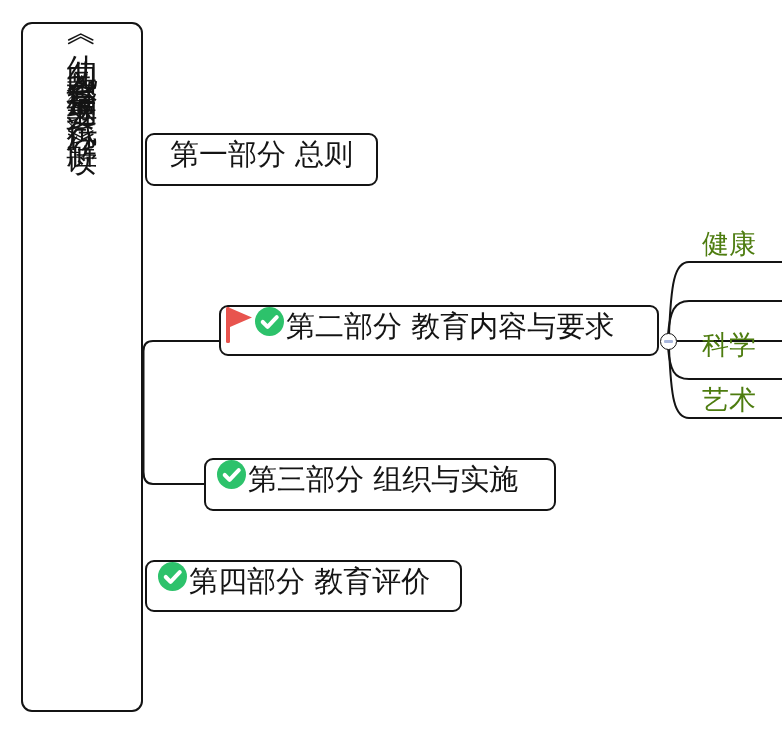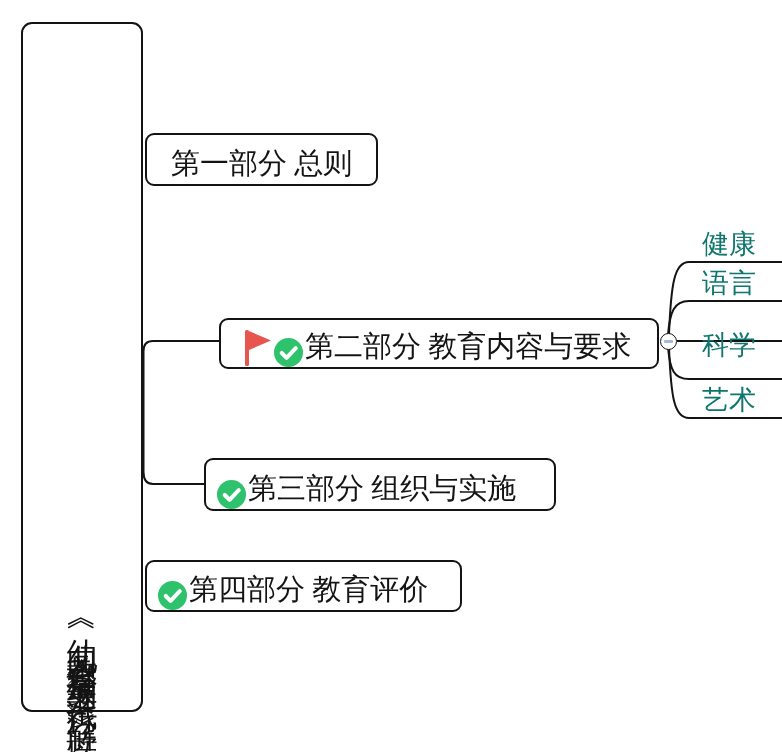--- a/index.html
+++ b/index.html
@@ -12,40 +12,40 @@
     position: absolute; left: 0; top: 0; width: 782px; height: 752px;
     background: #ffffff;
   }
   svg.overlay {
     position: absolute; left: 0; top: 0; width: 782px; height: 752px;
     pointer-events: none;
   }
   .node {
     position: absolute; background: #ffffff;
     border: 2px solid #141414; border-radius: 9px;
-    display: flex; align-items: flex-end; color: #141414; font-family: Liberation Serif, serif;
+    display: flex; align-items: flex-start; color: #141414;
   }
   .root-node {
     left: 21px; top: 22px; width: 122px; height: 690px;
     justify-content: center; border-radius: 11px;
   }
   .root-node .vtext {
     writing-mode: vertical-rl; text-orientation: mixed;
     font-size: 31px; letter-spacing: 6px; line-height: 1;
     white-space: nowrap; color: #141414;
   }
   .branch { font-size: 29px; white-space: nowrap; gap: 2px; z-index: 2; }
   .branch-1 { left: 145px; top: 133px; width: 233px; height: 53px; justify-content: center; }
-  .branch-2 { left: 219px; top: 318px; width: 440px; height: 51px; padding-left: 24px; }
+  .branch-2 { left: 219px; top: 305px; width: 440px; height: 51px; padding-left: 5px; }
   .branch-3 { left: 204px; top: 458px; width: 352px; height: 53px; padding-left: 11px; }
   .branch-4 { left: 145px; top: 552px; width: 317px; height: 52px; padding-left: 11px; margin-top: 8px; }
   .marker { flex: 0 0 auto; display: inline-flex; }
   .child-topic {
     position: absolute; left: 676px; width: 106px; height: 30px;
-    font-size: 27px; color: #0f766e; text-align: center;
+    font-size: 27px; color: #4d7c0f; text-align: center;
     display: flex; align-items: flex-end; justify-content: center;
     white-space: nowrap; z-index: 2;
   }
   .collapse-handle {
     position: absolute; left: 660px; top: 333px; width: 17px; height: 17px;
     background: #ffffff; border: 1.6px solid #141414; border-radius: 50%;
     display: flex; align-items: center; justify-content: center; z-index: 3;
     cursor: pointer;
   }
   .collapse-handle .minus-bar { width: 9px; height: 3px; background: #a9b7dd; border-radius: 1px; }
@@ -90,23 +90,20 @@
     <span>第二部分  教育内容与要求</span>
   </div>
 
   <div class="collapse-handle">
     <div class="minus-bar"></div>
   </div>
 
   <div class="child-topic" style="top:232px">
     <span>健康</span>
   </div>
-  <div class="child-topic" style="top:271px">
-    <span>语言</span>
-  </div>
   <div class="child-topic" style="top:333px">
     <span>科学</span>
   </div>
   <div class="child-topic" style="top:388px">
     <span>艺术</span>
   </div>
 
   <div class="node branch branch-3">
     <span class="marker">
       <svg width="29" height="29" viewBox="0 0 30 30">

